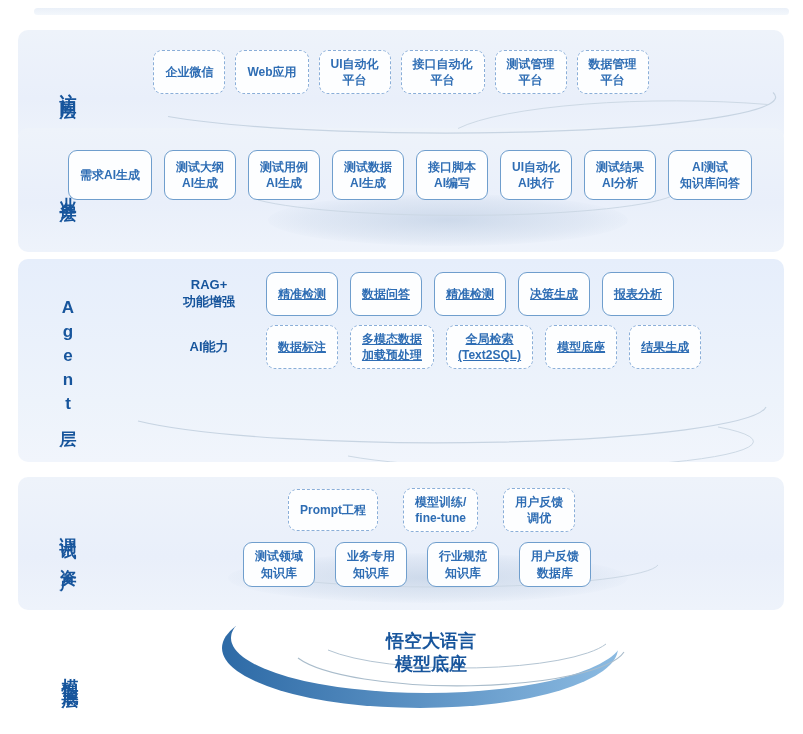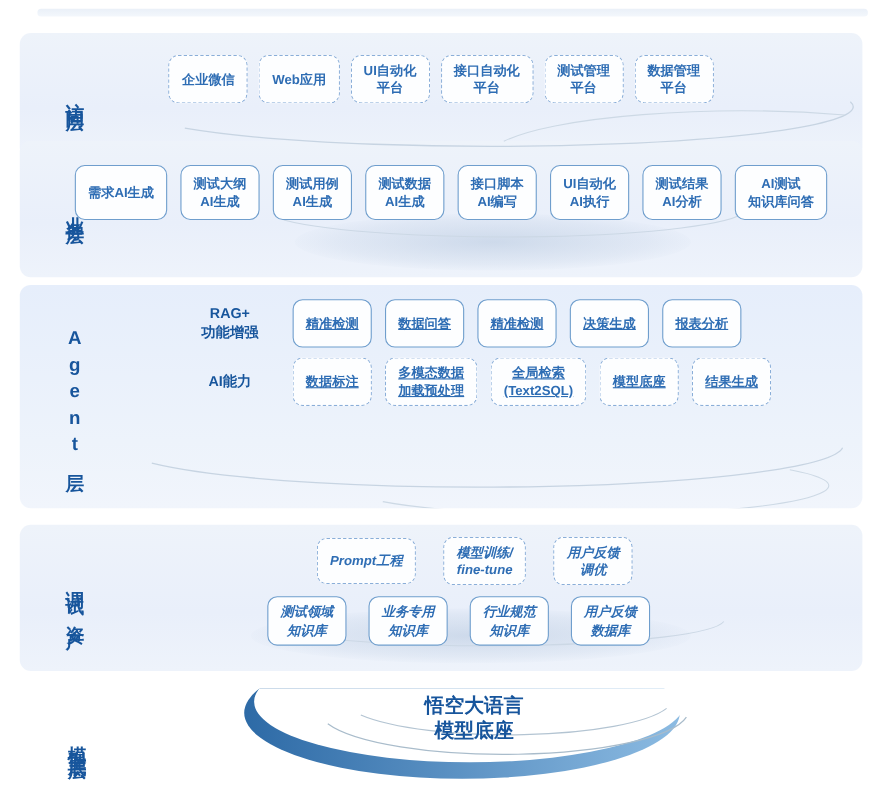--- a/index.html
+++ b/index.html
@@ -50,21 +50,21 @@
   .agent-rows{display:flex;flex-direction:column;gap:9px;padding-top:13px;}
   .agent-row{display:flex;align-items:center;gap:12px;margin-left:146px;position:relative;z-index:2;}
   .row-label{
     width:90px;flex:0 0 90px;text-align:center;white-space:pre-line;
     color:var(--c-accent,#17559c);font-weight:bold;font-size:13px;line-height:1.3;
   }
   .agent-row .box{min-height:44px;text-decoration:underline;}
   .agent-row.small .box{min-height:34px;padding:3px 9px;border-radius:8px;}
   .agent-row.small .box.wide{padding:3px 12px;}
 
-  .asset-rows{display:flex;flex-direction:column;gap:10px;padding-top:11px;font-style:italic;}
+  .asset-rows{display:flex;flex-direction:column;gap:10px;padding-top:11px;}
   .asset-row{display:flex;align-items:center;position:relative;z-index:2;}
   .asset-row.tuning{margin-left:270px;gap:25px;}
   .asset-row.kb{margin-left:225px;gap:20px;align-items:flex-end;}
   .asset-row .box{min-height:42px;}
 
   .deco{position:absolute;inset:0;width:100%;height:100%;z-index:1;pointer-events:none;}
   .fan{
     position:absolute;z-index:1;pointer-events:none;border-radius:50%;
     background:radial-gradient(ellipse at center,rgba(176,195,219,.50) 0%,rgba(176,195,219,.18) 55%,rgba(176,195,219,0) 75%);
   }

